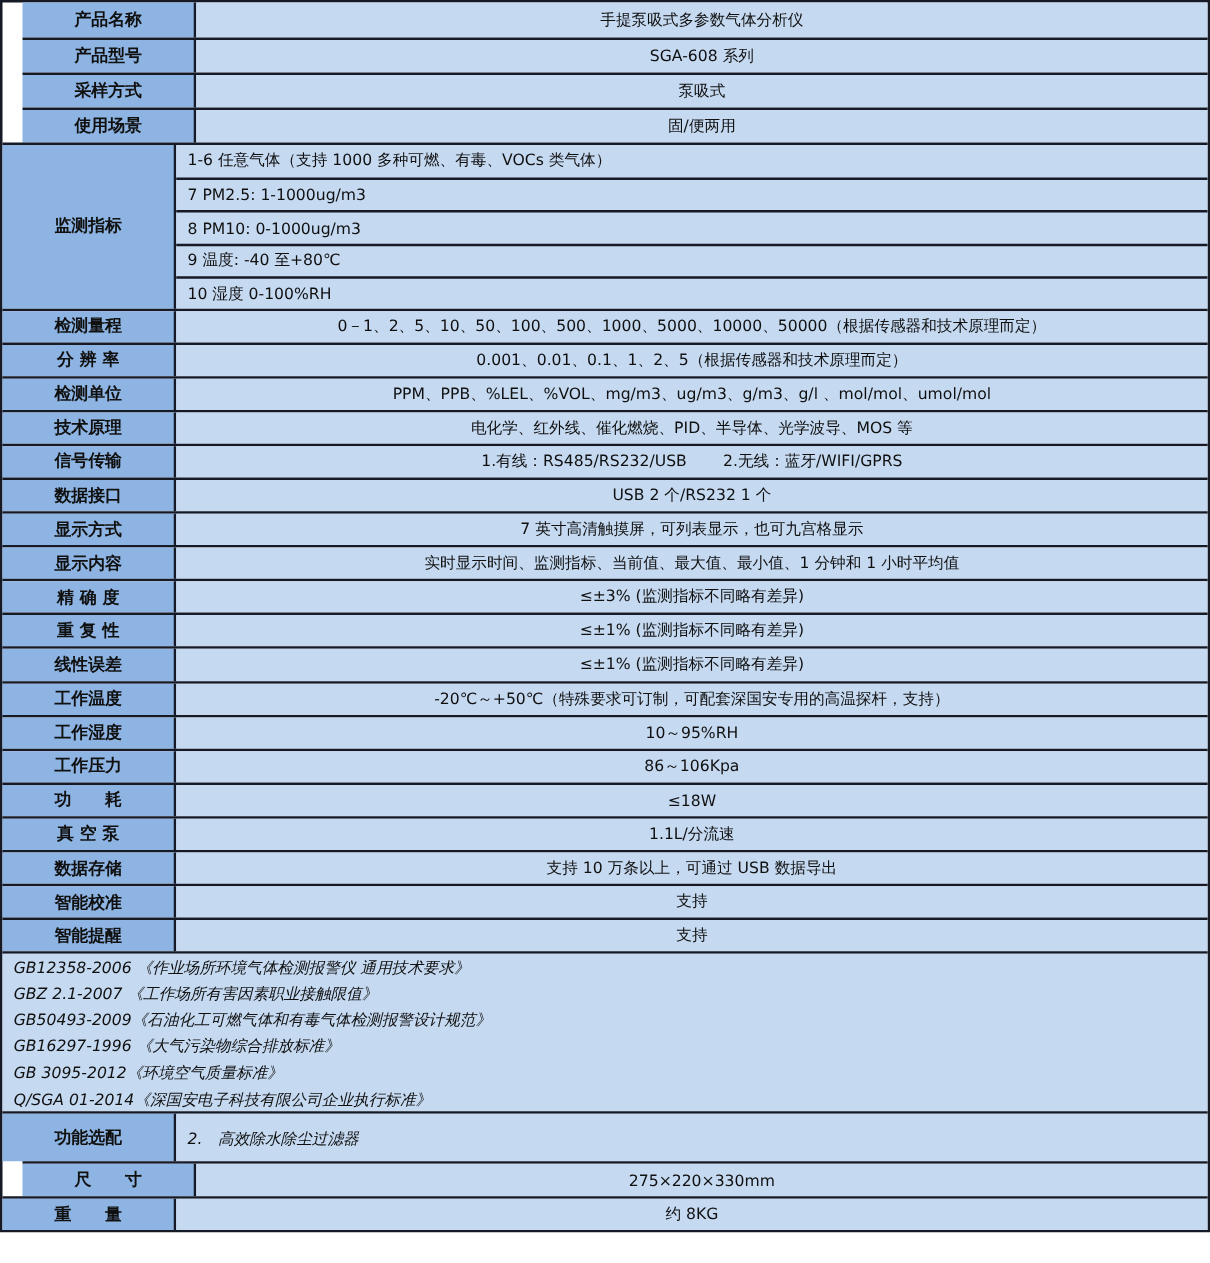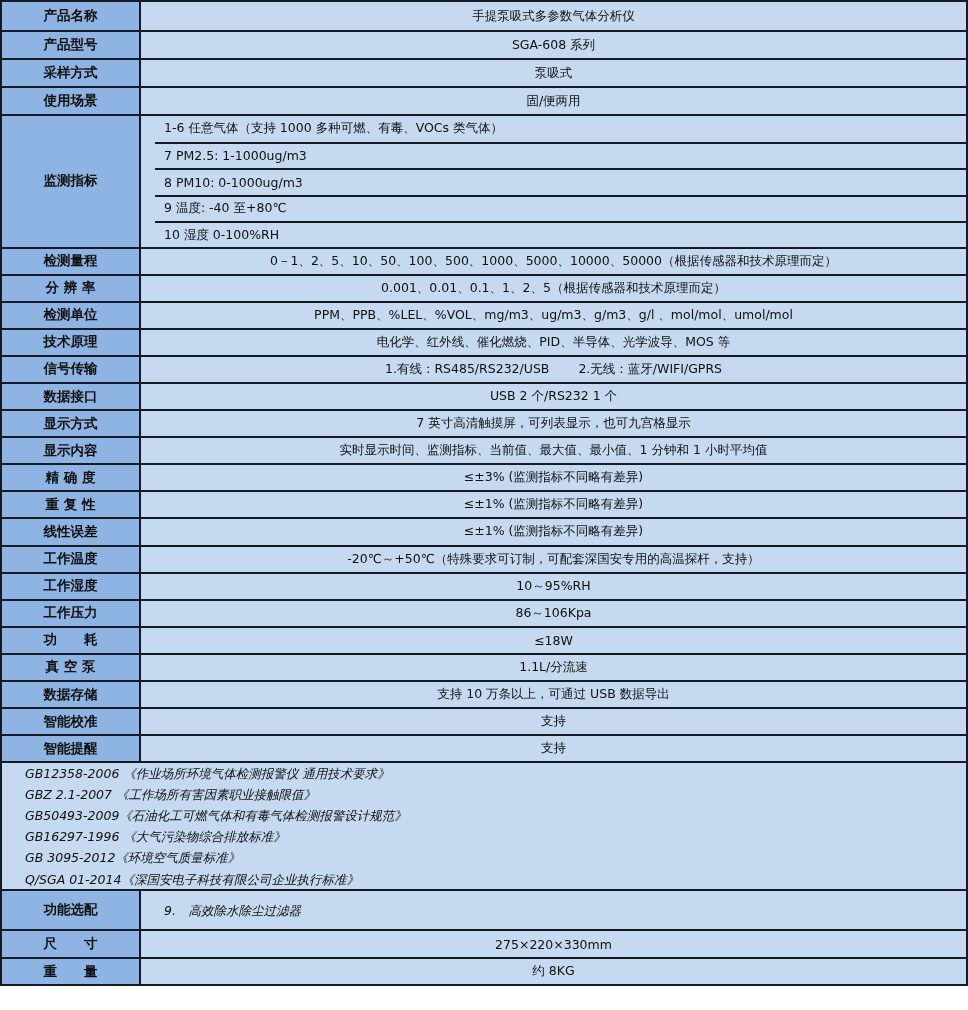--- a/index.html
+++ b/index.html
@@ -22,29 +22,28 @@
     font-weight:bold;font-size:13.5px;
     text-align:center;
     white-space:pre-wrap;
   }
   .value{
     flex:1;box-sizing:border-box;
     background:#C5D9F1;
     display:flex;flex-direction:column;justify-content:center;
     font-size:12.5px;
     white-space:pre-wrap;
-    padding-left:14px;
   }
   .value.single{flex-direction:row;align-items:center;padding:0 9px;}
   .subrows{display:flex;flex-direction:column;width:100%;}
   .sub{height:26.5px;box-sizing:border-box;display:flex;align-items:center;padding:0 9px;border-top:2px solid #151a26;}
   .sub:first-child{border-top:none;}
   .lines{padding:3px 9px;display:flex;flexDirection:column;flex-direction:column;justify-content:center;height:100%;box-sizing:border-box;}
   .lines .line{line-height:21.2px;display:block;font-style:italic;}
-  .r28{height:28px;}
+  .r28{height:28px;margin-left:16px;}
   .r27{height:27.1px;}
   .r-monitor{height:132.5px;}
   .r-std{height:128px;}
   .r-opt{height:40px;}
   .r-opt .line{line-height:19px;}
 </style>
 </head>
 <body>
 
 <div class="spec-table">
@@ -188,21 +187,21 @@
         <span class="line">GB 3095-2012《环境空气质量标准》</span>
         <span class="line">Q/SGA 01-2014《深国安电子科技有限公司企业执行标准》</span>
       </div>
     </div>
   </div>
 
   <div class="row r-opt">
     <div class="label">功能选配</div>
     <div class="value">
       <div class="lines">
-        <span class="line">9.　高效除水除尘过滤器</span>
+        <span class="line">2.　高效除水除尘过滤器</span>
       </div>
     </div>
   </div>
 
   <div class="row r28">
     <div class="label">尺　　寸</div>
     <div class="value single">275×220×330mm</div>
   </div>
 
   <div class="row r27">

